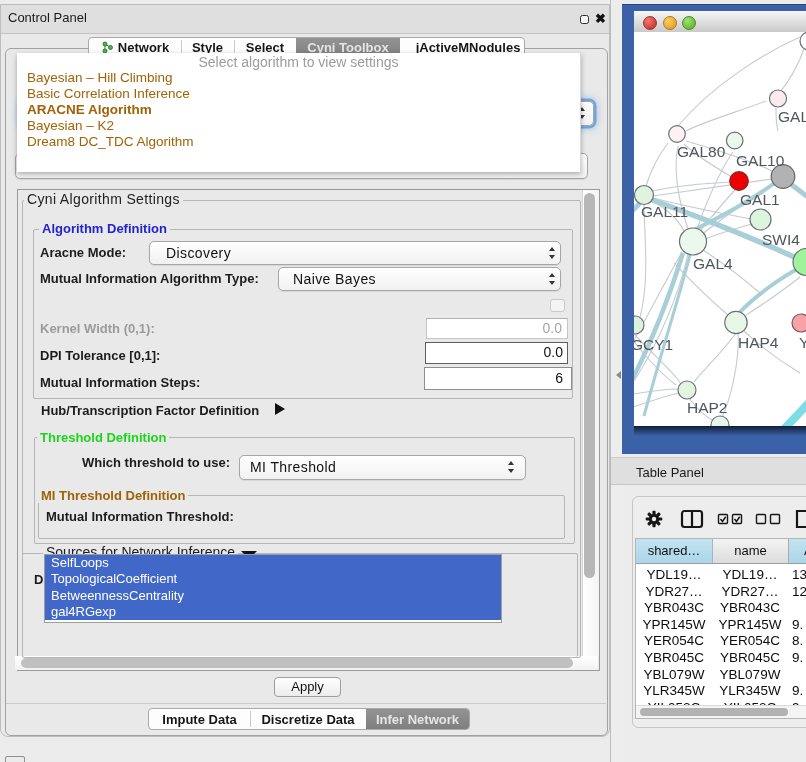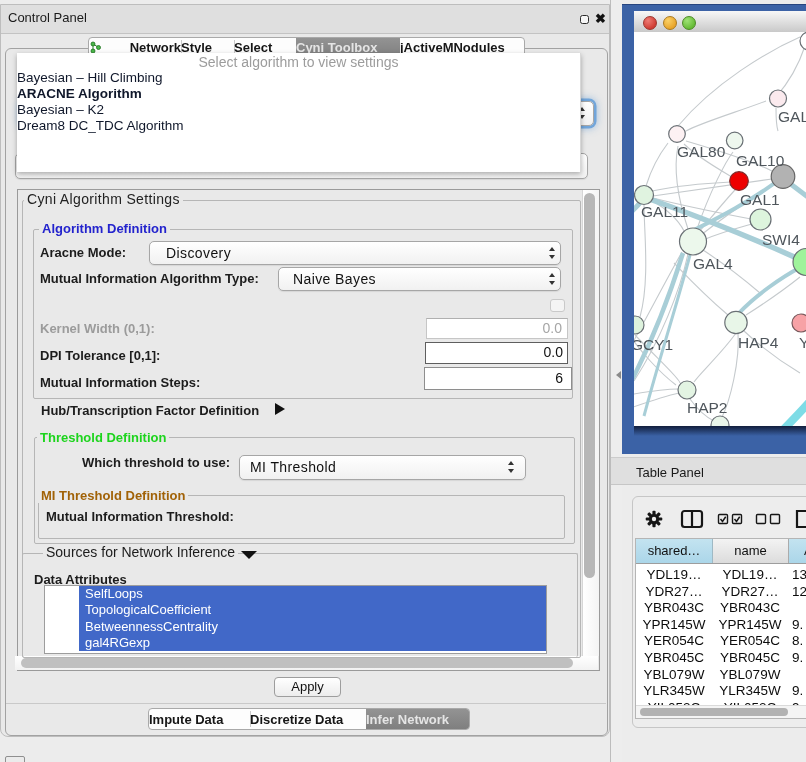--- a/index.html
+++ b/index.html
@@ -9,21 +9,21 @@
 .g{font-weight:bold;font-size:13px;color:#9b9b9b;white-space:nowrap;}
 .fs{position:absolute;border:1px solid #b6b6b6;border-radius:2px;}
 .ft{position:absolute;background:#e9e9e9;padding:0 3px;font-size:14px;white-space:nowrap;}
 .combo{position:absolute;background:linear-gradient(#ffffff,#f1f1f1);border:1px solid #a6a6a6;border-radius:5px;box-shadow:0 1px 1px rgba(0,0,0,0.08);}
 .combo .txt{position:absolute;left:16px;top:3px;font-size:14px;letter-spacing:0.4px;color:#111;}
 .spin{position:absolute;width:7px;height:12px;}
 .spin:before{content:"";position:absolute;left:0;top:0;border-left:3.5px solid transparent;border-right:3.5px solid transparent;border-bottom:4.5px solid #333;}
 .spin:after{content:"";position:absolute;left:0;bottom:0;border-left:3.5px solid transparent;border-right:3.5px solid transparent;border-top:4.5px solid #333;}
 .inp{position:absolute;background:#fff;font-size:14px;text-align:right;white-space:nowrap;}
 .seg{position:absolute;background:#fdfdfd;border:1px solid #a9a9a9;border-radius:4px;font-size:13px;z-index:3;}
-.seg .it{position:absolute;top:0;height:100%;display:flex;align-items:center;justify-content:space-between;color:#161616;font-weight:bold;}
+.seg .it{position:absolute;top:0;height:100%;display:flex;align-items:center;justify-content:center;color:#161616;font-weight:bold;}
 .seg .sep{position:absolute;top:2px;bottom:2px;width:1px;background:#c9c9c9;}
 .seg .sel{background:linear-gradient(#939393,#7f7f7f);color:#e5e5e5;}
 .lrow{height:16.3px;line-height:16.3px;color:#fff;font-size:13px;padding-left:6px;white-space:nowrap;}
 </style>
 </head>
 <body>
 
 <div class="abs" id="cpwin" style="left:0px;top:4px;width:610px;height:733px;background:#e9e9e9;border:1px solid #bdbdbd;border-radius:0 0 8px 8px;box-sizing:border-box;">
 
   <div class="abs" style="left:0;top:0;width:100%;height:28px;background:#dfdfdf;border-bottom:1px solid #c3c3c3;">
@@ -110,21 +110,21 @@
 
   <div class="fs" style="left:37px;top:490px;width:525px;height:42px;"></div>
   <div class="ft" style="left:37px;top:483px;color:#a16207;font-weight:bold;font-size:13px;">MI Threshold Definition</div>
   <div class="b abs" style="left:45px;top:504px;">Mutual Information Threshold:</div>
 
   <div class="fs" style="left:21px;top:548px;width:554px;height:103px;border-bottom:none;"></div>
   <div class="ft" style="left:42px;top:539px;color:#1c1c1c;">Sources for Network Inference</div>
   <div class="abs" style="left:240px;top:546px;width:0;height:0;border-left:8px solid transparent;border-right:8px solid transparent;border-top:8px solid #111;"></div>
   <div class="b abs" style="left:33px;top:567px;">Data Attributes</div>
 
-  <div class="abs" style="left:43px;top:580px;width:503px;height:69px;background:#ffffff;border:1px solid #9d9d9d;box-sizing:border-box;overflow:hidden;padding-left:34px;">
+  <div class="abs" style="left:43px;top:549px;width:458px;height:69px;background:#ffffff;border:1px solid #9d9d9d;box-sizing:border-box;overflow:hidden;">
     <div style="width:506px;background:#4168c8;">
       <div class="lrow">SelfLoops</div>
       <div class="lrow">TopologicalCoefficient</div>
       <div class="lrow">BetweennessCentrality</div>
       <div class="lrow">gal4RGexp</div>
     </div>
     <div class="abs" style="left:510px;top:2px;width:12px;height:60px;background:#c2c2c2;border-radius:6px;"></div>
   </div>
 
   <div class="abs" style="left:273px;top:672px;width:65px;height:18px;background:linear-gradient(#ffffff,#ececec);border:1px solid #9d9d9d;border-radius:4px;text-align:center;line-height:17px;font-size:13px;color:#111;">Apply</div>
@@ -134,22 +134,23 @@
   <div class="seg" style="left:147px;top:703px;width:322px;height:22px;box-sizing:border-box;">
     <div class="it" style="left:0px;width:101px;font-weight:bold;">Impute Data</div>
     <div class="sep" style="left:101px;"></div>
     <div class="it" style="left:101px;width:116px;font-weight:bold;">Discretize Data</div>
     <div class="it sel" style="left:217px;width:103px;border-radius:0 3px 3px 0;font-weight:bold;">Infer Network</div>
   </div>
 </div>
 
 <div class="abs" style="left:17px;top:53px;width:563px;height:119px;background:#fff;box-shadow:0 2px 5px rgba(0,0,0,0.3);border-right:1px solid #d8d8d8;z-index:5;">
   <div style="text-align:center;font-size:14px;line-height:15px;color:#9c9c9c;padding-top:2px;">Select algorithm to view settings</div>
-  <div style="font-size:13.5px;color:#0f172a;line-height:16px;padding-left:0px;padding-top:0px;">
+  <div style="font-size:13.5px;color:#a16207;line-height:16px;padding-left:0px;padding-top:0px;margin-left:10px;">
     <div>Bayesian – Hill Climbing</div>
+    <div>Basic Correlation Inference</div>
     <div style="font-weight:bold;">ARACNE Algorithm</div>
     <div>Bayesian – K2</div>
     <div>Dream8 DC_TDC Algorithm</div>
   </div>
 </div>
 
 <div class="abs" style="left:610px;top:0px;width:1px;height:762px;background:#bcbcbc;"></div>
 <div class="abs" style="left:611px;top:0px;width:11px;height:762px;background:#ededed;"></div>
 <div class="abs" style="left:616px;top:371px;width:0;height:0;border-top:4px solid transparent;border-bottom:4px solid transparent;border-right:5px solid #8a8a8a;"></div>
 

